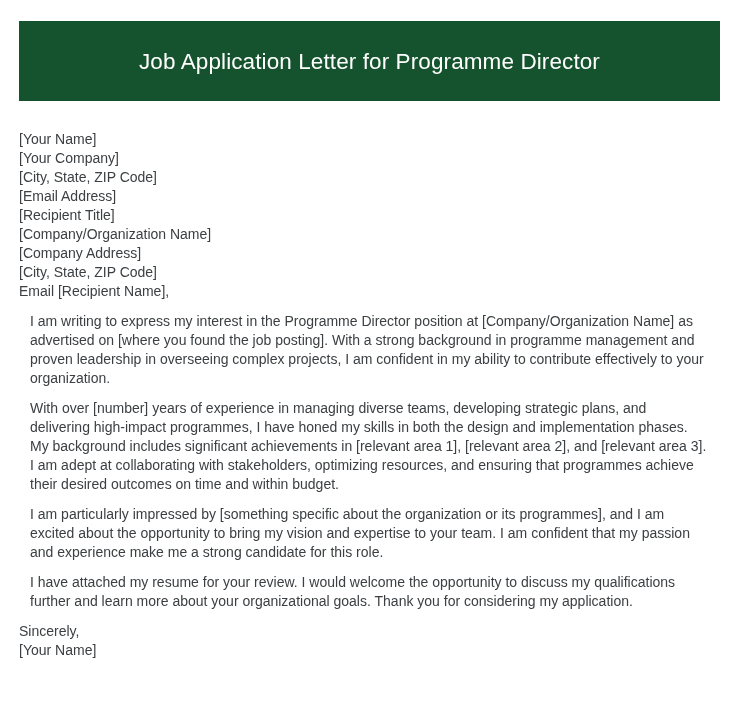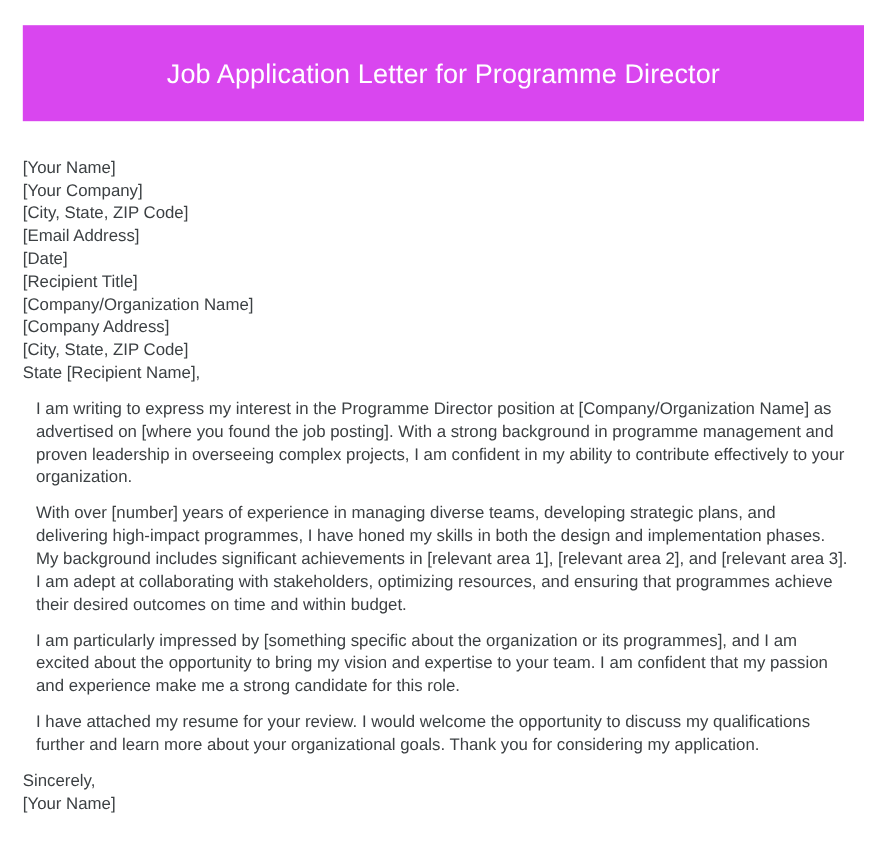--- a/index.html
+++ b/index.html
@@ -18,21 +18,21 @@
     width: 740px;
     height: 705px;
     background: #ffffff;
   }
   .doc-header {
     position: absolute;
     left: 19px;
     top: 21px;
     width: 701px;
     height: 80px;
-    background: #d946ef;
+    background: #14532d;
     display: flex;
     align-items: center;
     justify-content: center;
     box-sizing: border-box;
   }
   .doc-title {
     color: #ffffff;
     font-size: 22.5px;
     font-weight: 400;
     line-height: 1.2;
@@ -70,26 +70,25 @@
 
   <div class="doc-header">
     <div class="doc-title">Job Application Letter for Programme Director</div>
   </div>
 
   <div class="letter-body">
       <div class="letter-line">[Your Name]</div>
       <div class="letter-line">[Your Company]</div>
       <div class="letter-line">[City, State, ZIP Code]</div>
       <div class="letter-line">[Email Address]</div>
-      <div class="letter-line">[Date]</div>
       <div class="letter-line">[Recipient Title]</div>
       <div class="letter-line">[Company/Organization Name]</div>
       <div class="letter-line">[Company Address]</div>
       <div class="letter-line">[City, State, ZIP Code]</div>
-      <div class="letter-line">State [Recipient Name],</div>
+      <div class="letter-line">Email [Recipient Name],</div>
       <div class="letter-para">I am writing to express my interest in the Programme Director position at [Company/Organization Name] as advertised on [where you found the job posting]. With a strong background in programme management and proven leadership in overseeing complex projects, I am confident in my ability to contribute effectively to your organization.</div>
       <div class="letter-para">With over [number] years of experience in managing diverse teams, developing strategic plans, and delivering high-impact programmes, I have honed my skills in both the design and implementation phases. My background includes significant achievements in [relevant area 1], [relevant area 2], and [relevant area 3]. I am adept at collaborating with stakeholders, optimizing resources, and ensuring that programmes achieve their desired outcomes on time and within budget.</div>
       <div class="letter-para">I am particularly impressed by [something specific about the organization or its programmes], and I am excited about the opportunity to bring my vision and expertise to your team. I am confident that my passion and experience make me a strong candidate for this role.</div>
       <div class="letter-para">I have attached my resume for your review. I would welcome the opportunity to discuss my qualifications further and learn more about your organizational goals. Thank you for considering my application.</div>
       <div class="letter-line">Sincerely,</div>
       <div class="letter-line">[Your Name]</div>
     </div>
 
 </div>
 

